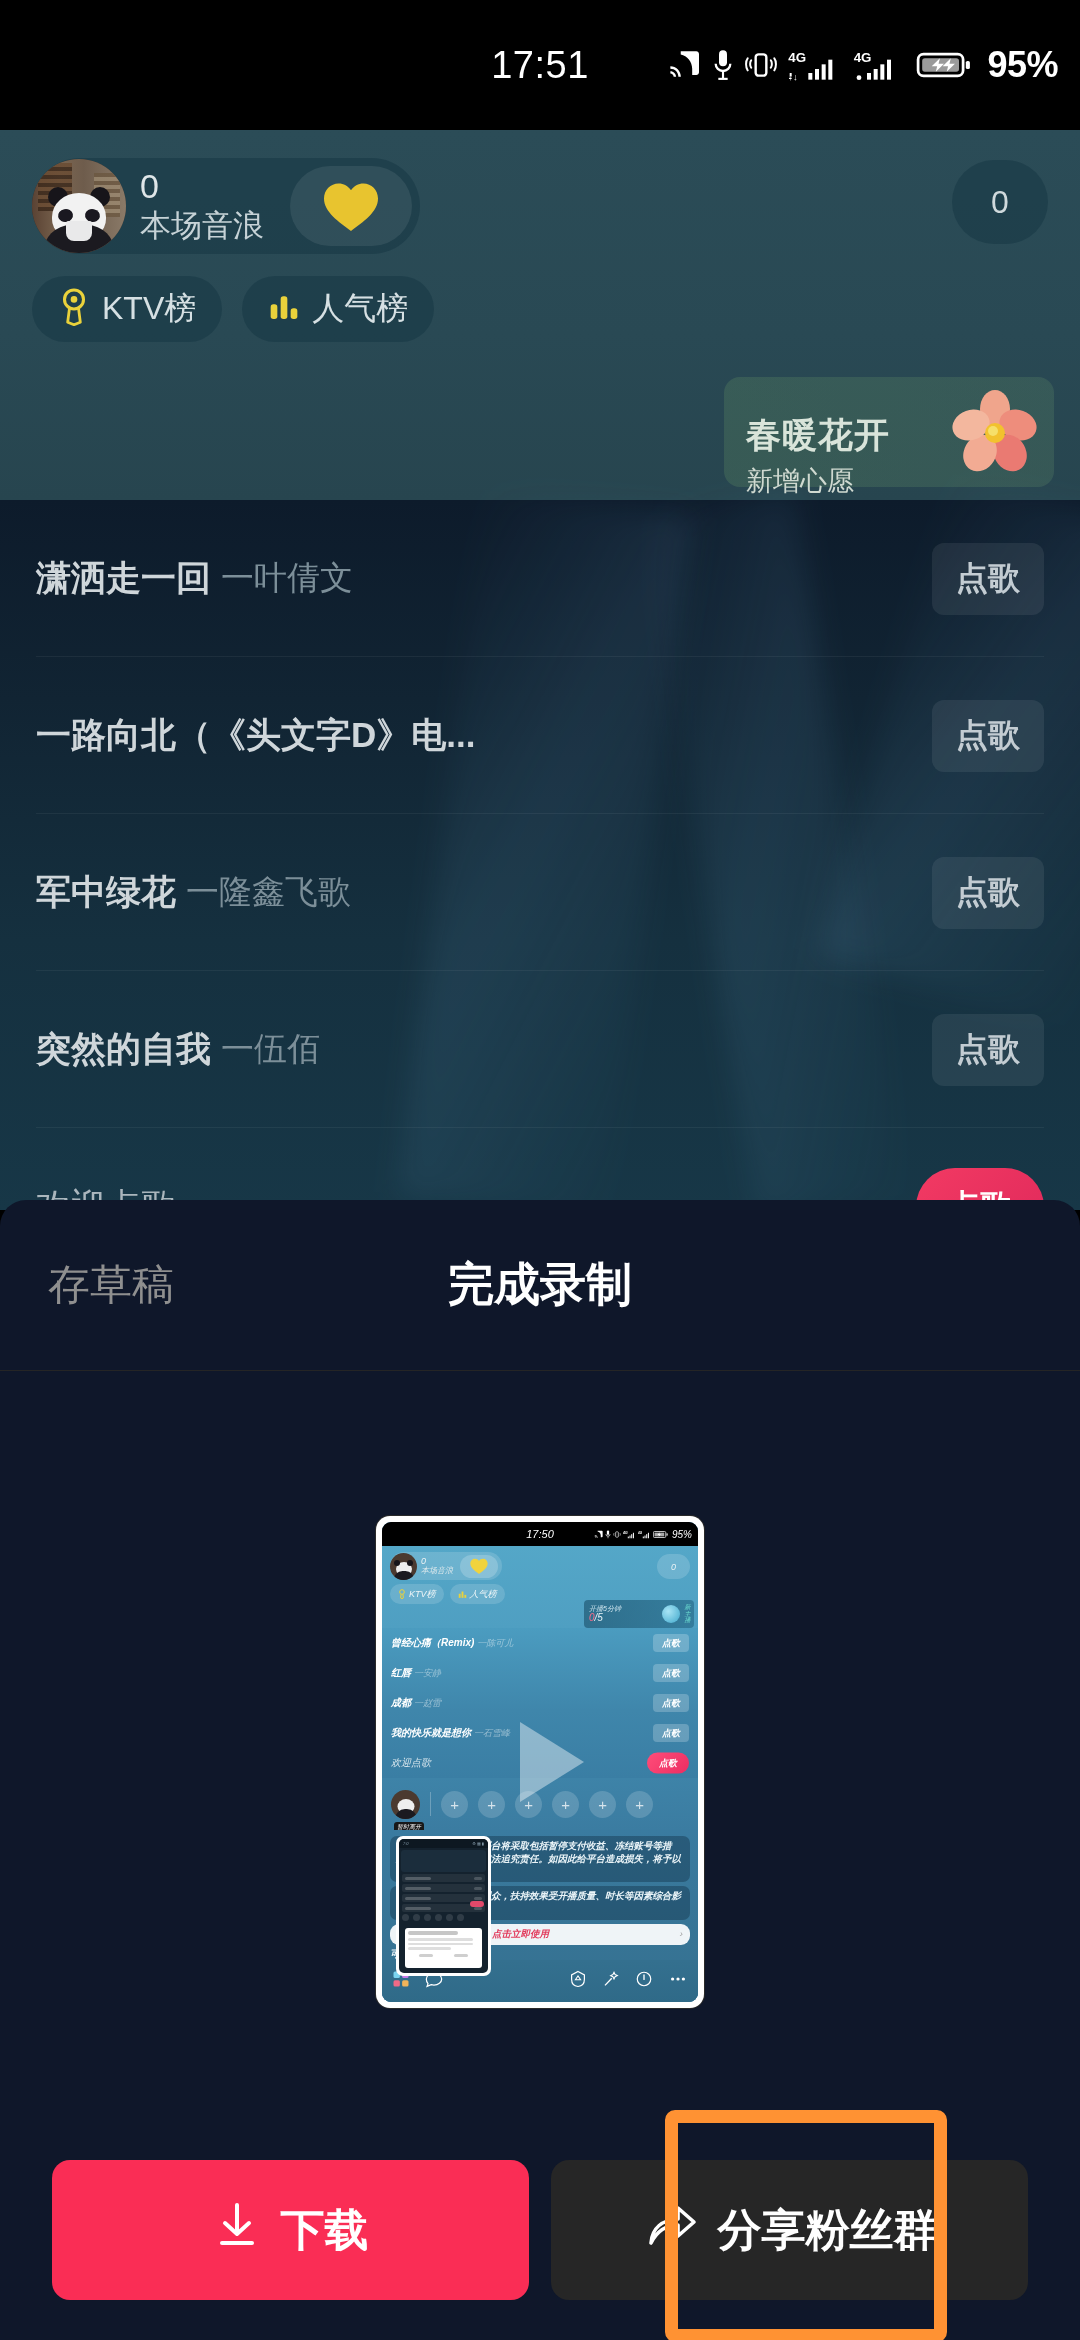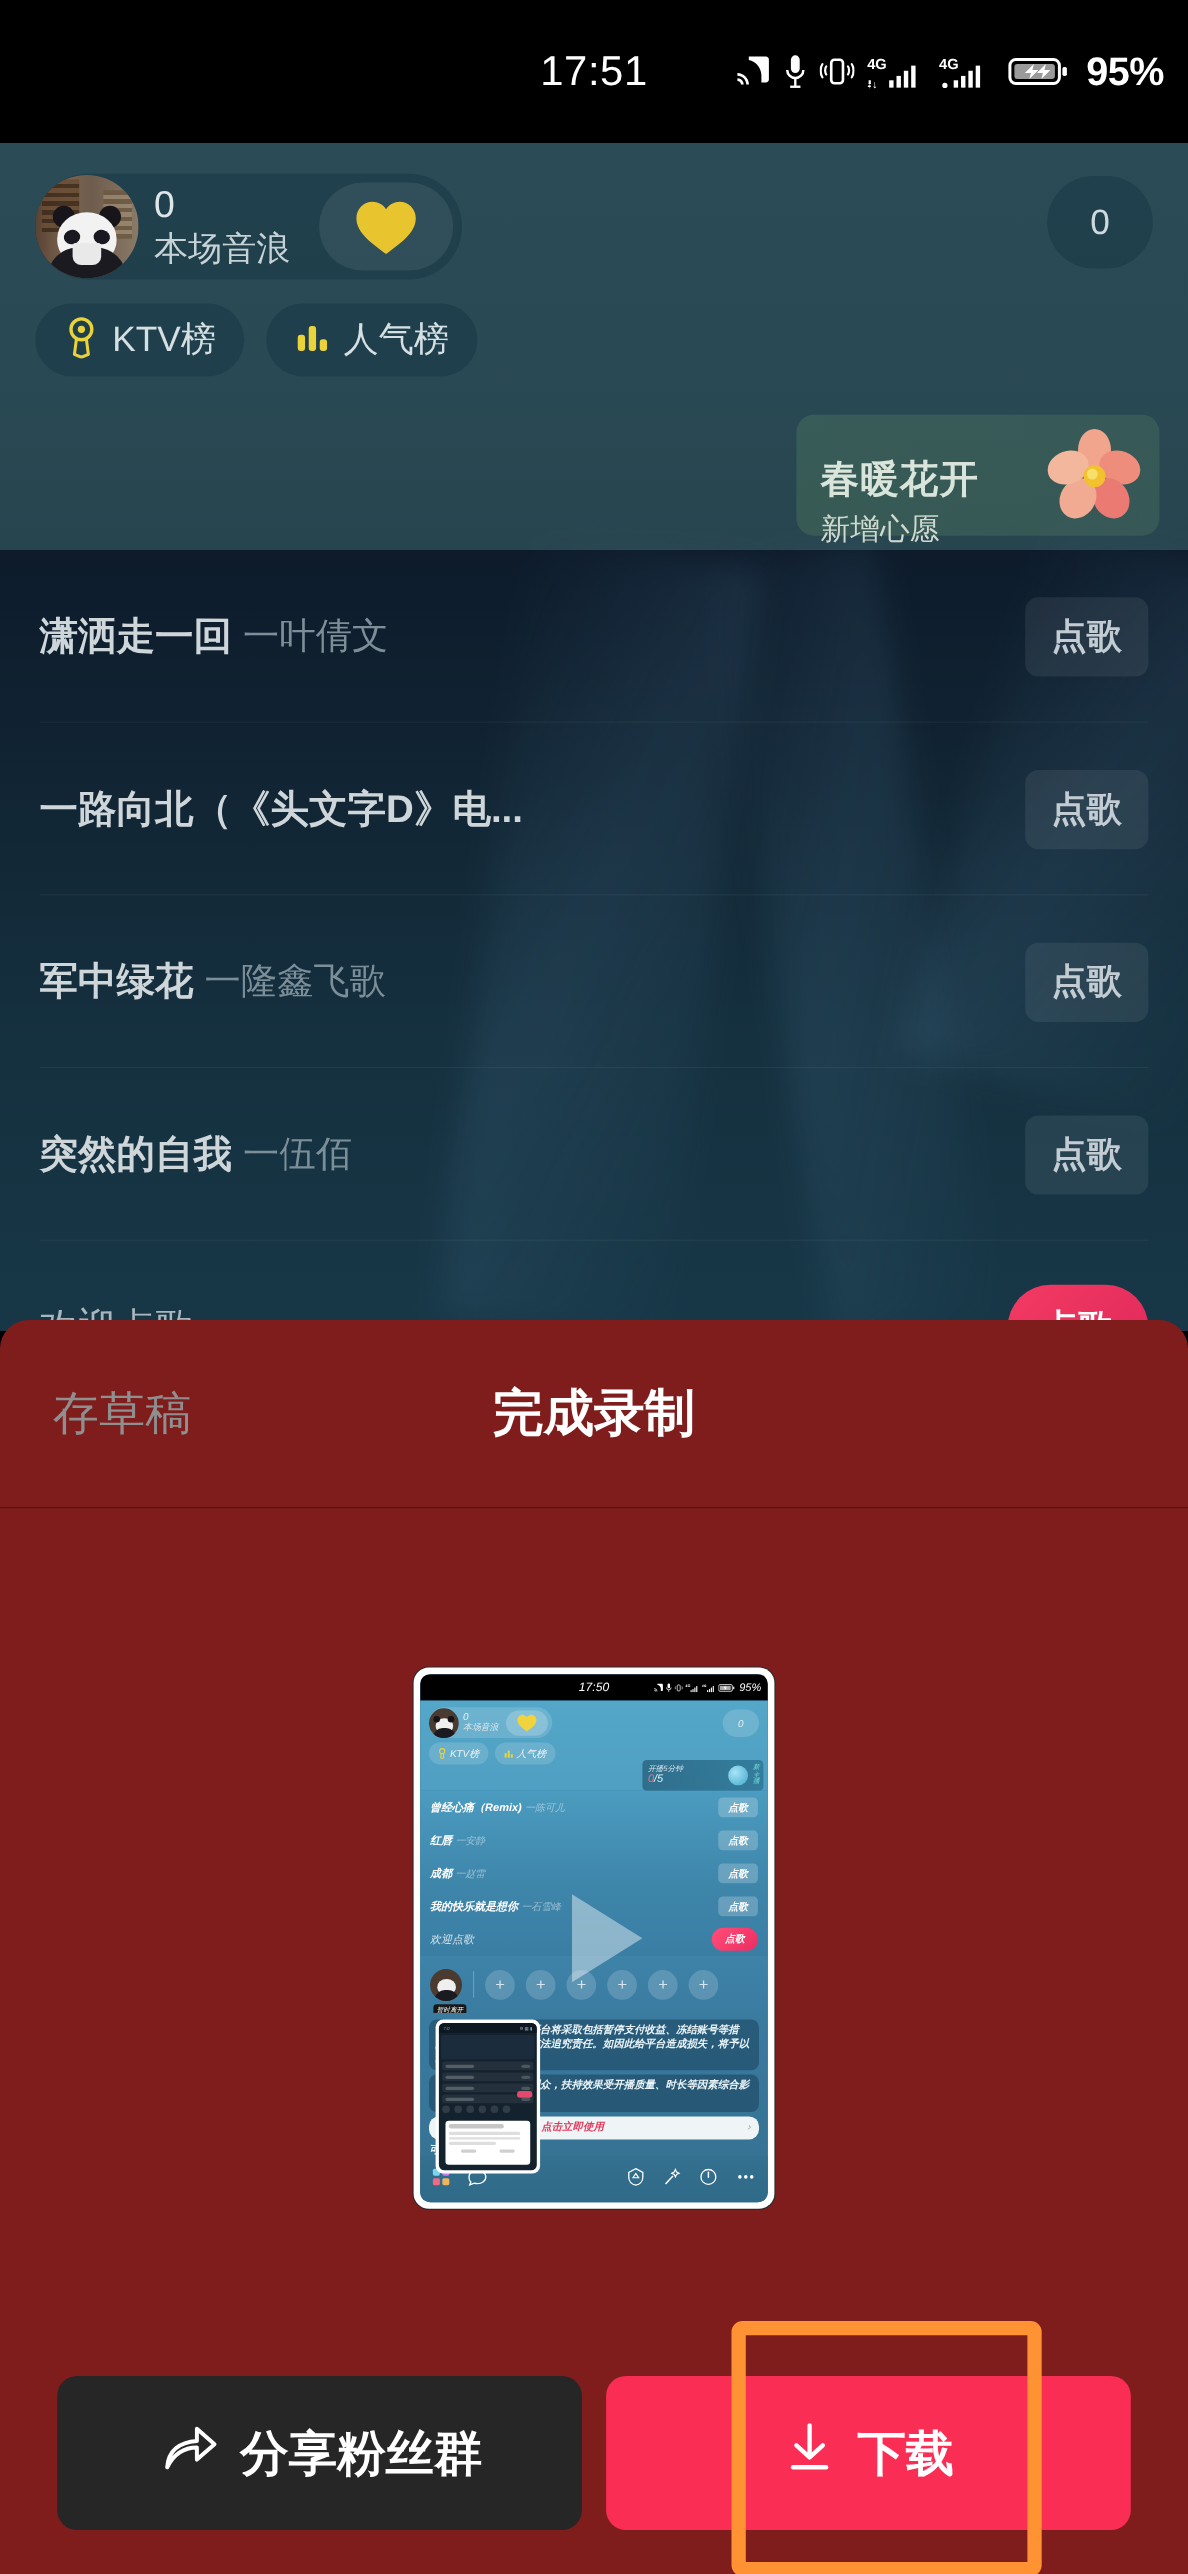--- a/index.html
+++ b/index.html
@@ -153,21 +153,21 @@
   .order-btn.primary{
     width:128px; height:78px; border-radius:39px;
     background:linear-gradient(135deg,#f23a63 0%,#e0295b 100%);
     color:#fff; font-weight:700;
   }
   .welcome{ font-size:35px; color:#aab6bd; font-weight:400;}
 
   
   .sheet{
     position:absolute; left:0; bottom:0; width:1080px; height:1140px;
-    background:#7f1d1d; border-radius:26px 26px 0 0; z-index:20;
+    background:#0f172a; border-radius:26px 26px 0 0; z-index:20;
   }
   .sheet-head{ position:relative; height:170px; }
   .sheet-draft{
     position:absolute; left:48px; top:50%; transform:translateY(-50%);
     font-size:42px; color:#8f8f8f;
   }
   .sheet-title{
     position:absolute; left:0; right:0; top:50%; transform:translateY(-50%);
     text-align:center; font-size:46px; font-weight:700; color:#fff;
   }
@@ -735,34 +735,34 @@
             </span>
           </div>
         </div>
 
         <div class="play-btn"></div>
       </div>
     </div>
   </div>
 
   <div class="actions">
-    <div class="act-btn act-share">
-      <span>
-        <svg width="56" height="52" viewBox="0 0 56 52">
-          <path d="M9 44c1-15 11-23 27-24V9l16 14-16 14v-11C24 26 15 32 9 44z" stroke="#fff" stroke-width="3.6" fill="none" stroke-linejoin="round"></path>
-        </svg>
-      </span>
-      <span>分享粉丝群</span>
-    </div>
     <div class="act-btn act-download">
       <span>
         <svg width="48" height="52" viewBox="0 0 48 52">
           <path d="M24 6v28" stroke="#fff" stroke-width="4" stroke-linecap="round"></path>
           <path d="M12 24l12 11 12-11" stroke="#fff" stroke-width="4" fill="none" stroke-linecap="round" stroke-linejoin="round"></path>
           <path d="M9 44h30" stroke="#fff" stroke-width="4" stroke-linecap="round"></path>
         </svg>
       </span>
       <span>下载</span>
     </div>
+    <div class="act-btn act-share">
+      <span>
+        <svg width="56" height="52" viewBox="0 0 56 52">
+          <path d="M9 44c1-15 11-23 27-24V9l16 14-16 14v-11C24 26 15 32 9 44z" stroke="#fff" stroke-width="3.6" fill="none" stroke-linejoin="round"></path>
+        </svg>
+      </span>
+      <span>分享粉丝群</span>
+    </div>
   </div>
 </div>
 
 <div class="highlight-box"></div>
 
 </body></html>

